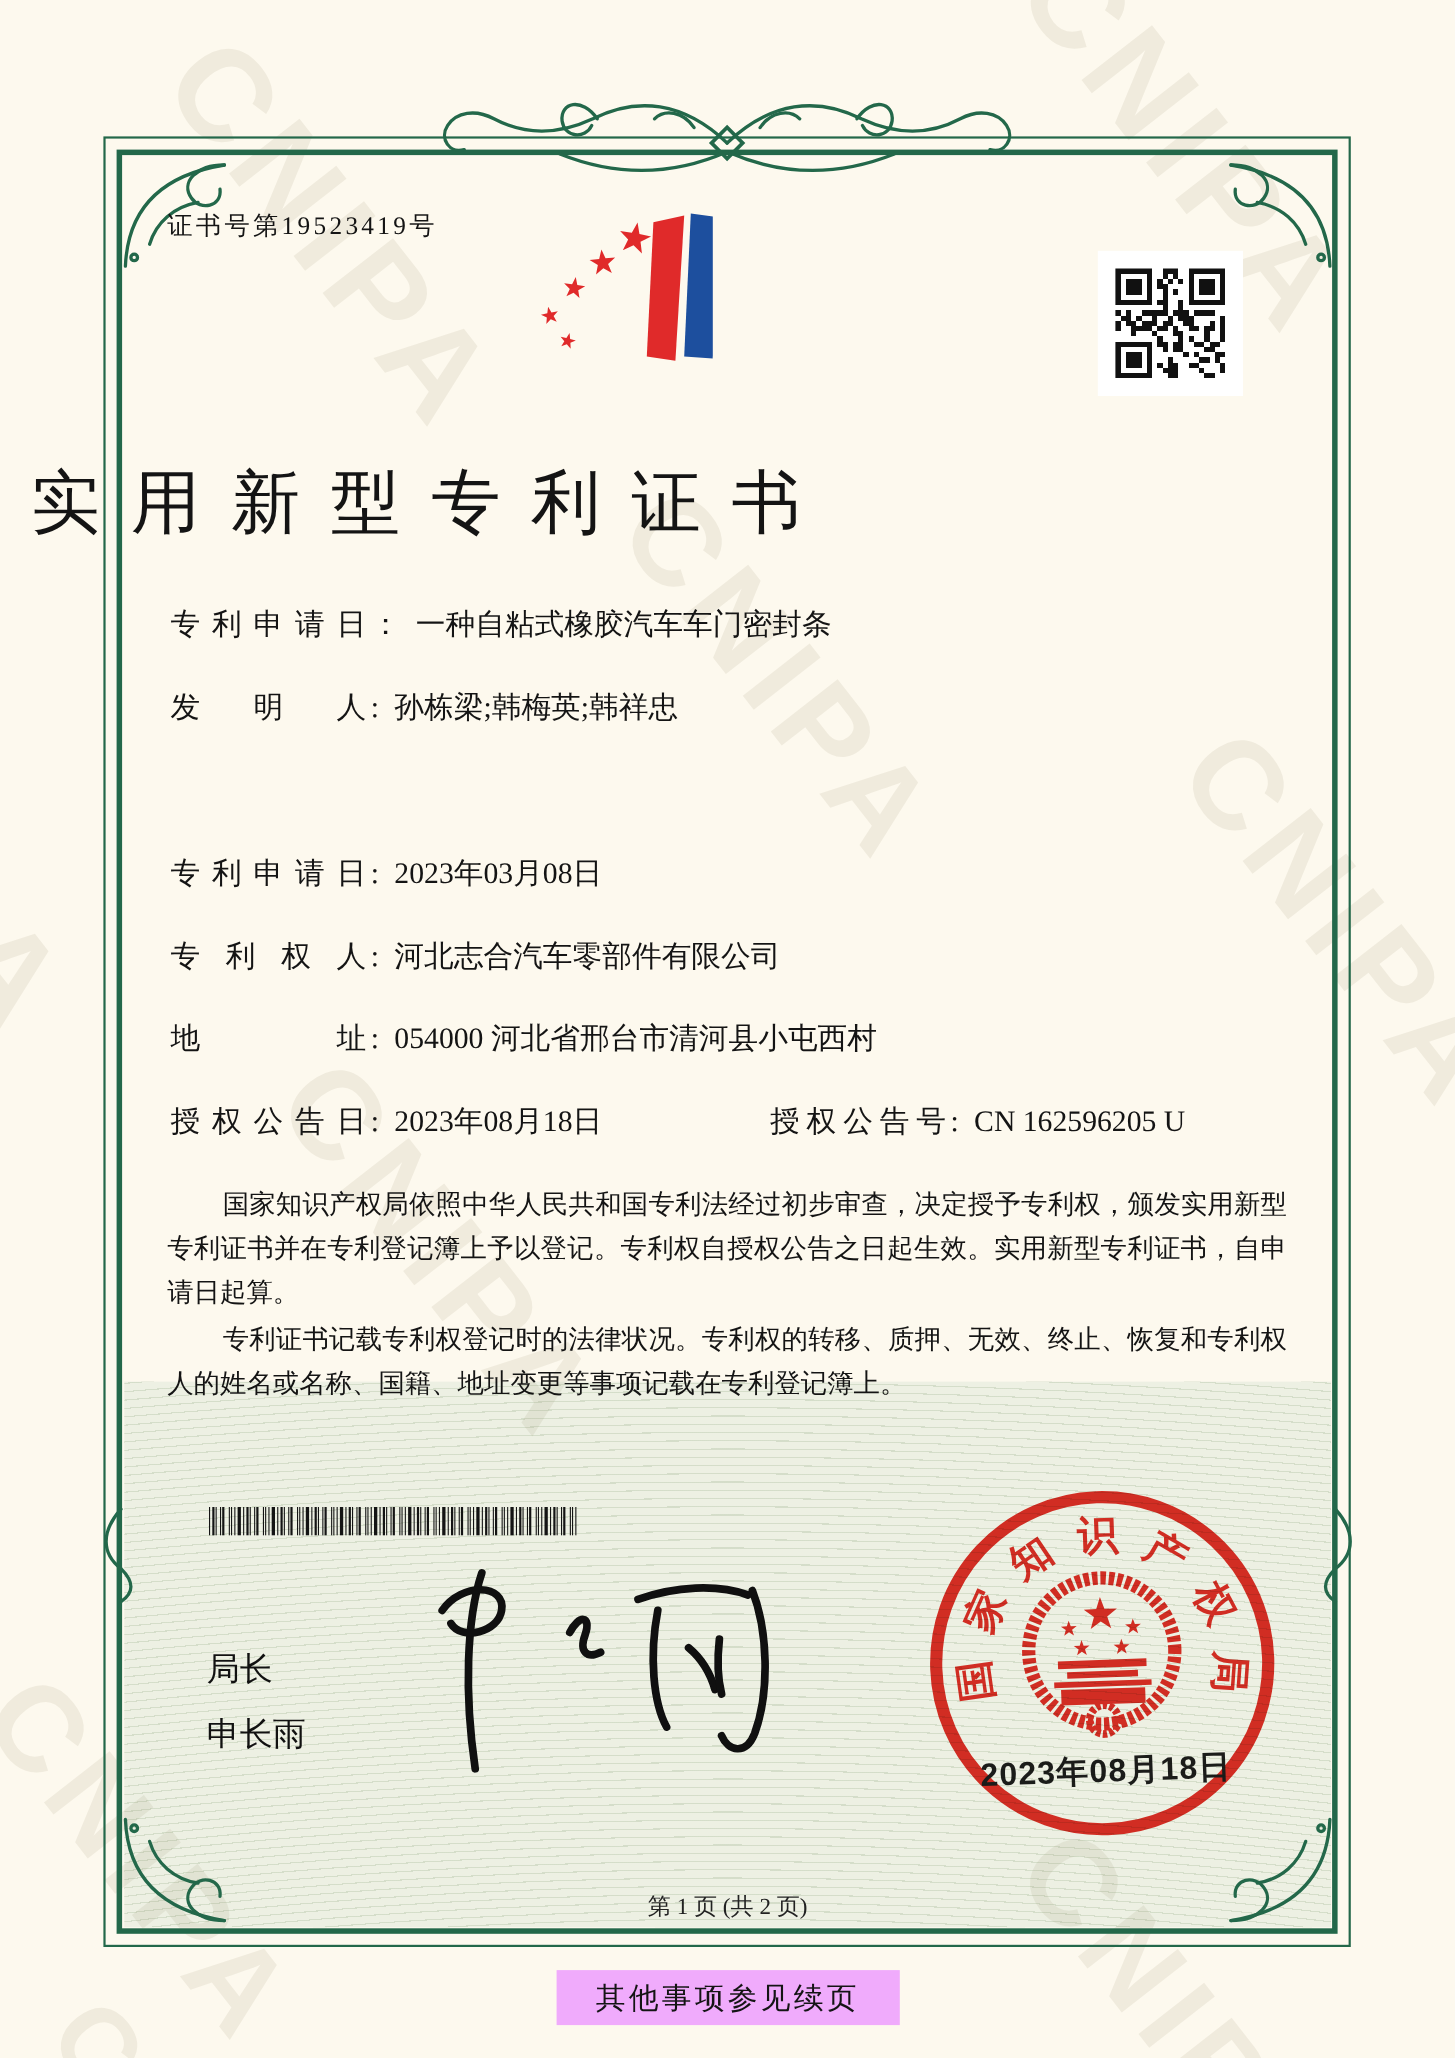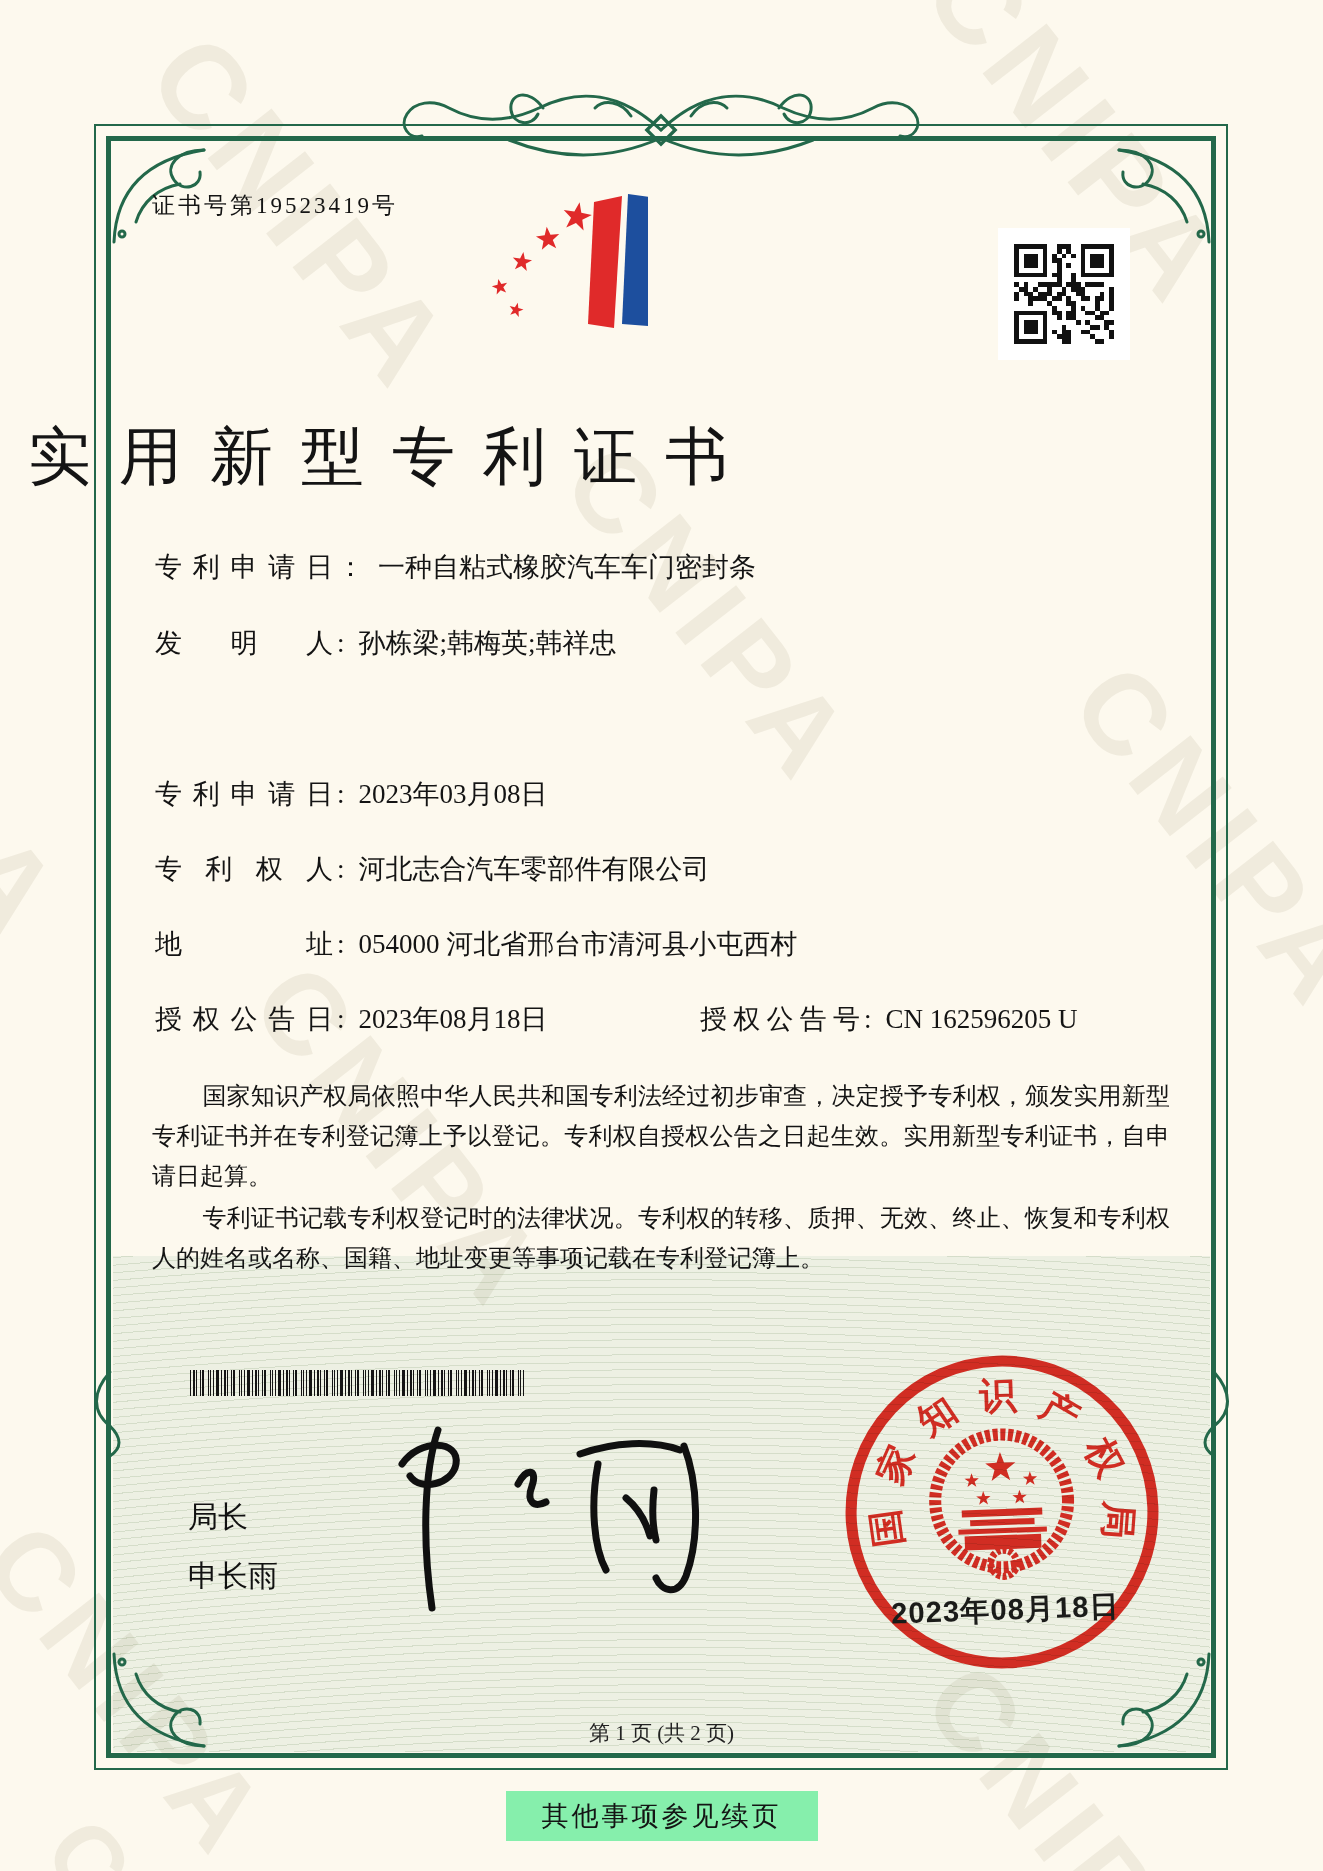--- a/index.html
+++ b/index.html
@@ -57,21 +57,21 @@
   .signature path{fill:none;stroke:#101010;stroke-width:7;stroke-linecap:round;stroke-linejoin:round;}
 
   .seal{left:840px;top:1350px;width:324px;height:324px;z-index:5;mix-blend-mode:multiply;
       opacity:.95;transform:rotate(-2deg);}
   #seal-ring-chars text{font-size:37px;font-weight:700;fill:#e0251b;
       font-family:"Liberation Sans","DejaVu Sans",sans-serif;}
   .sealdate{font-size:29px;font-weight:700;fill:#101010;letter-spacing:1px;
       font-family:"Liberation Sans","DejaVu Sans",sans-serif;}
 
   .pagefooter{left:0;top:1719px;width:100%;text-align:center;font-size:21px;color:#222;z-index:4;}
-  .contnote{left:50%;top:1791px;transform:translateX(-50%);background:#86efac;
+  .contnote{left:50%;top:1791px;transform:translateX(-50%);background:#f0abfc;
       padding:7px 36px;font-size:27px;letter-spacing:3px;white-space:nowrap;z-index:4;}
 </style>
 </head>
 <body>
 
 <div class="page">
 
   <div class="wm" style="left:230px;top:10px;font-size:118px">CNIPA</div>
   <div class="wm" style="left:1005px;top:-75px;font-size:118px">CNIPA</div>
   <div class="wm" style="left:640px;top:420px;font-size:112px">CNIPA</div>

